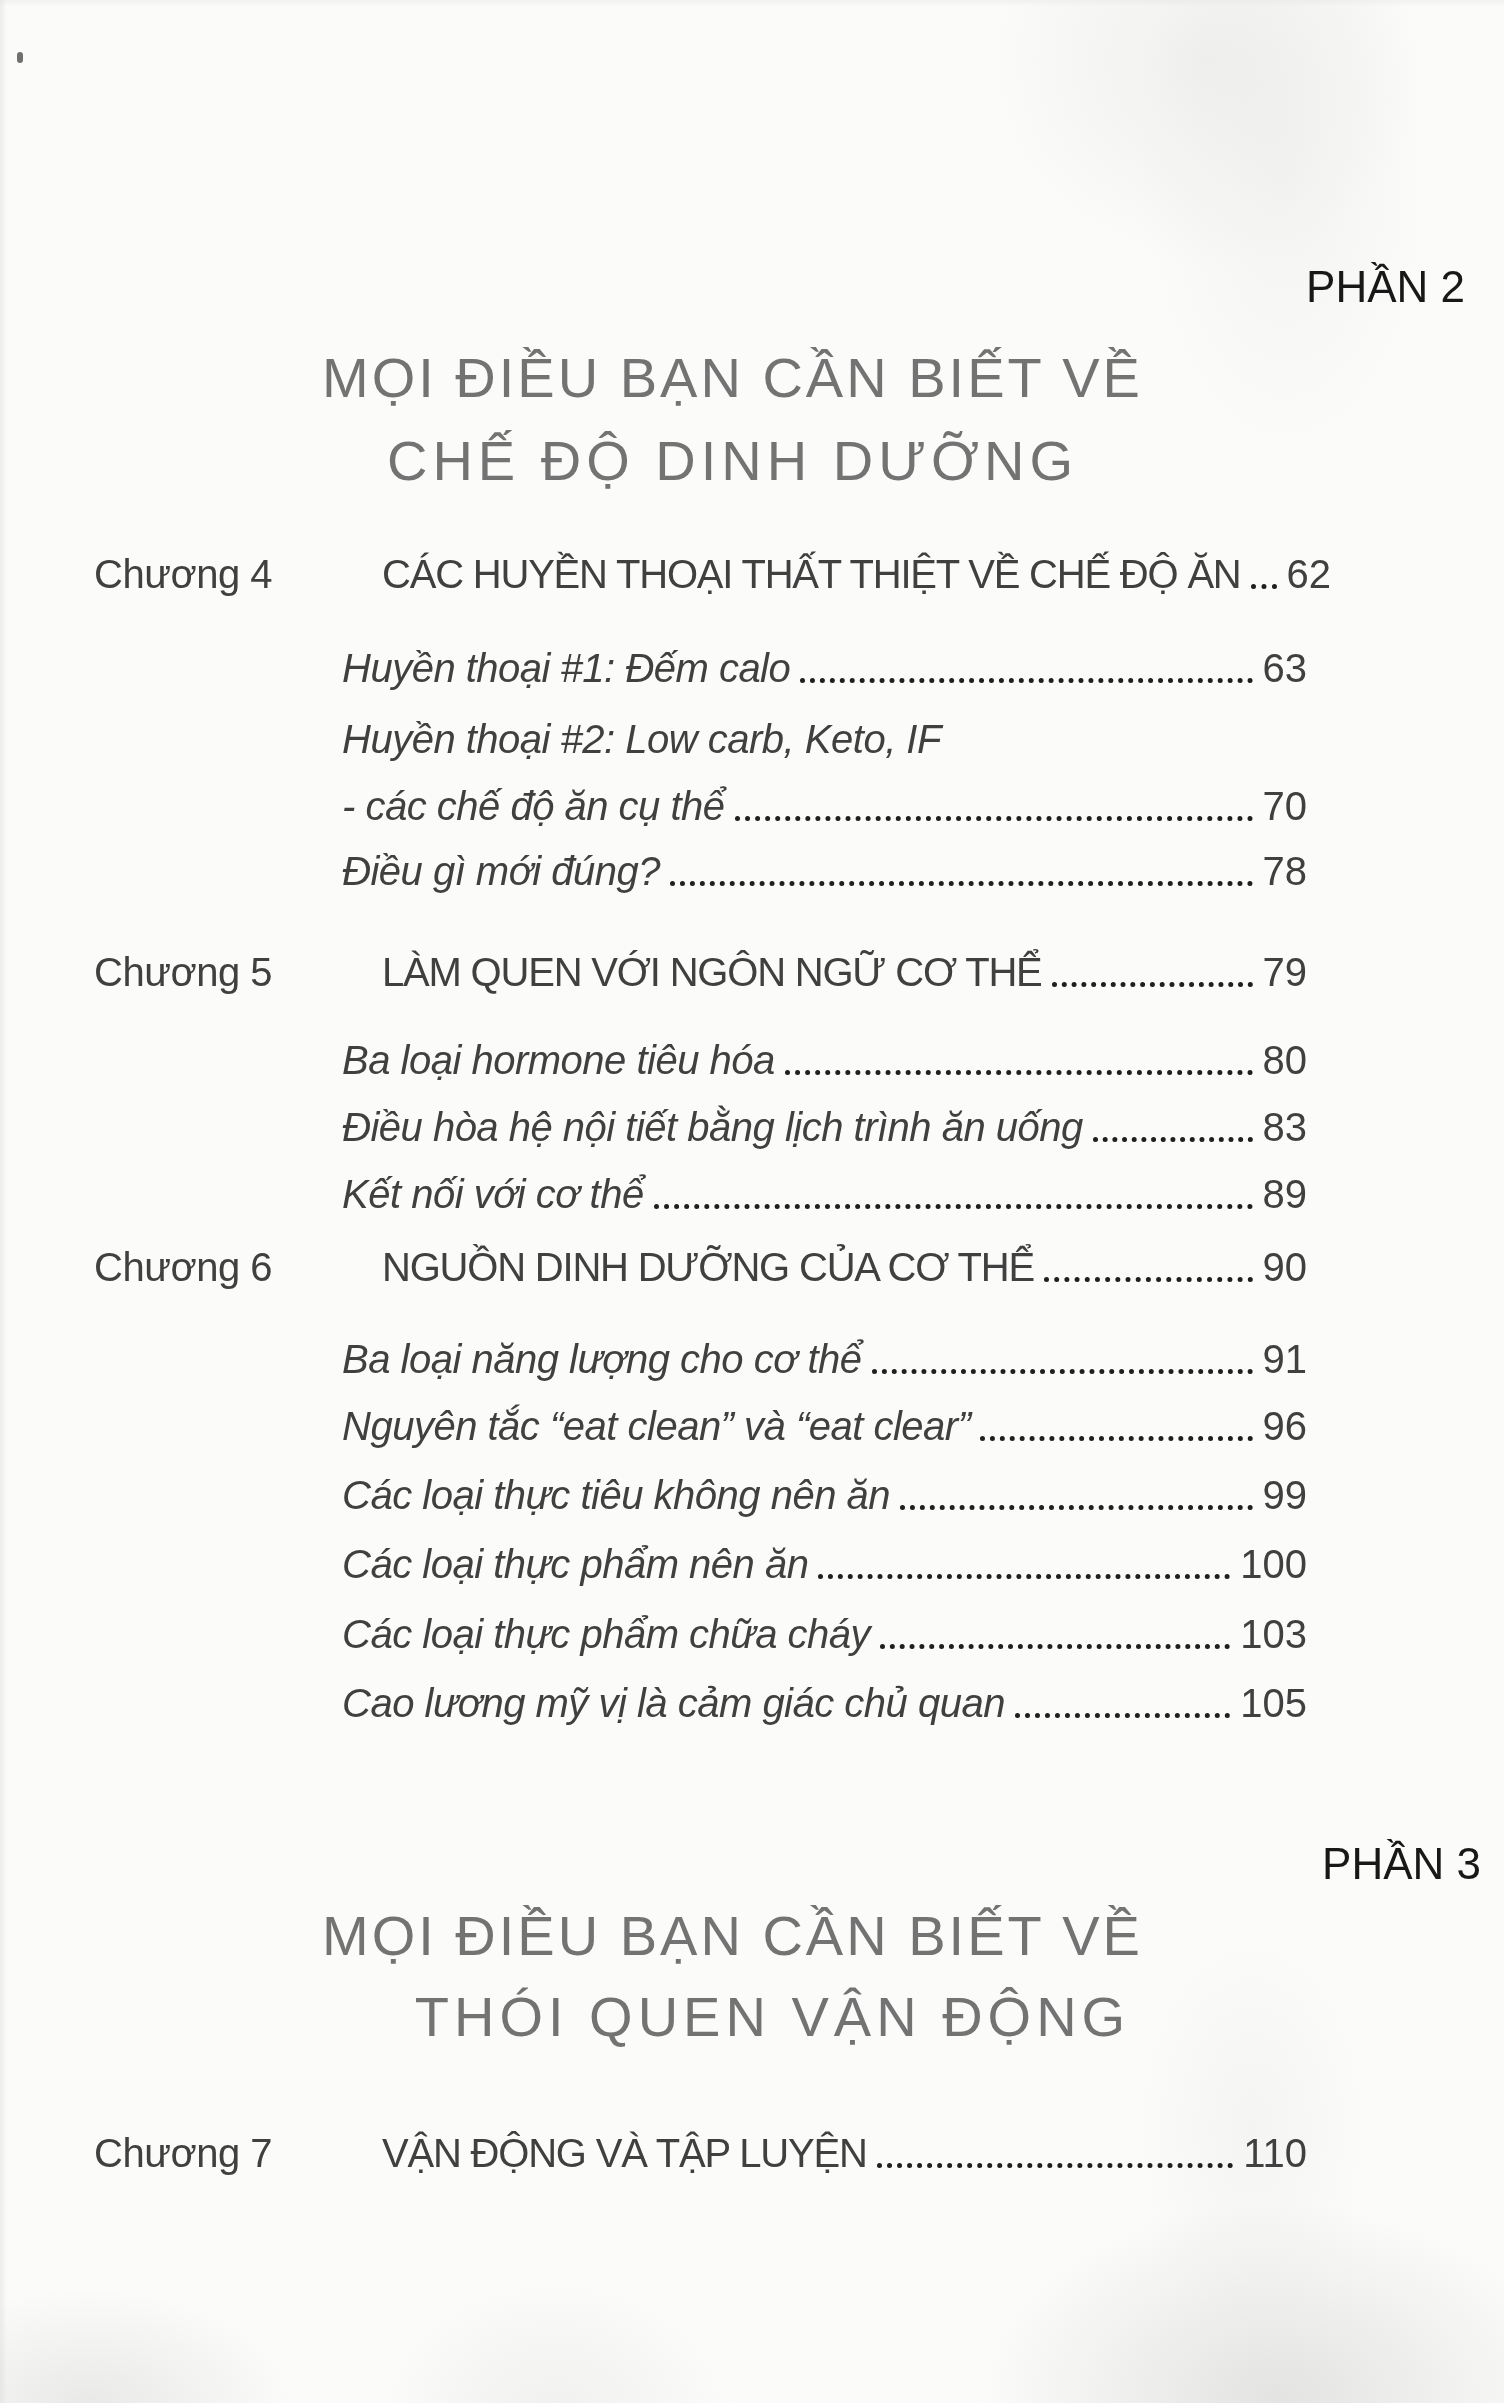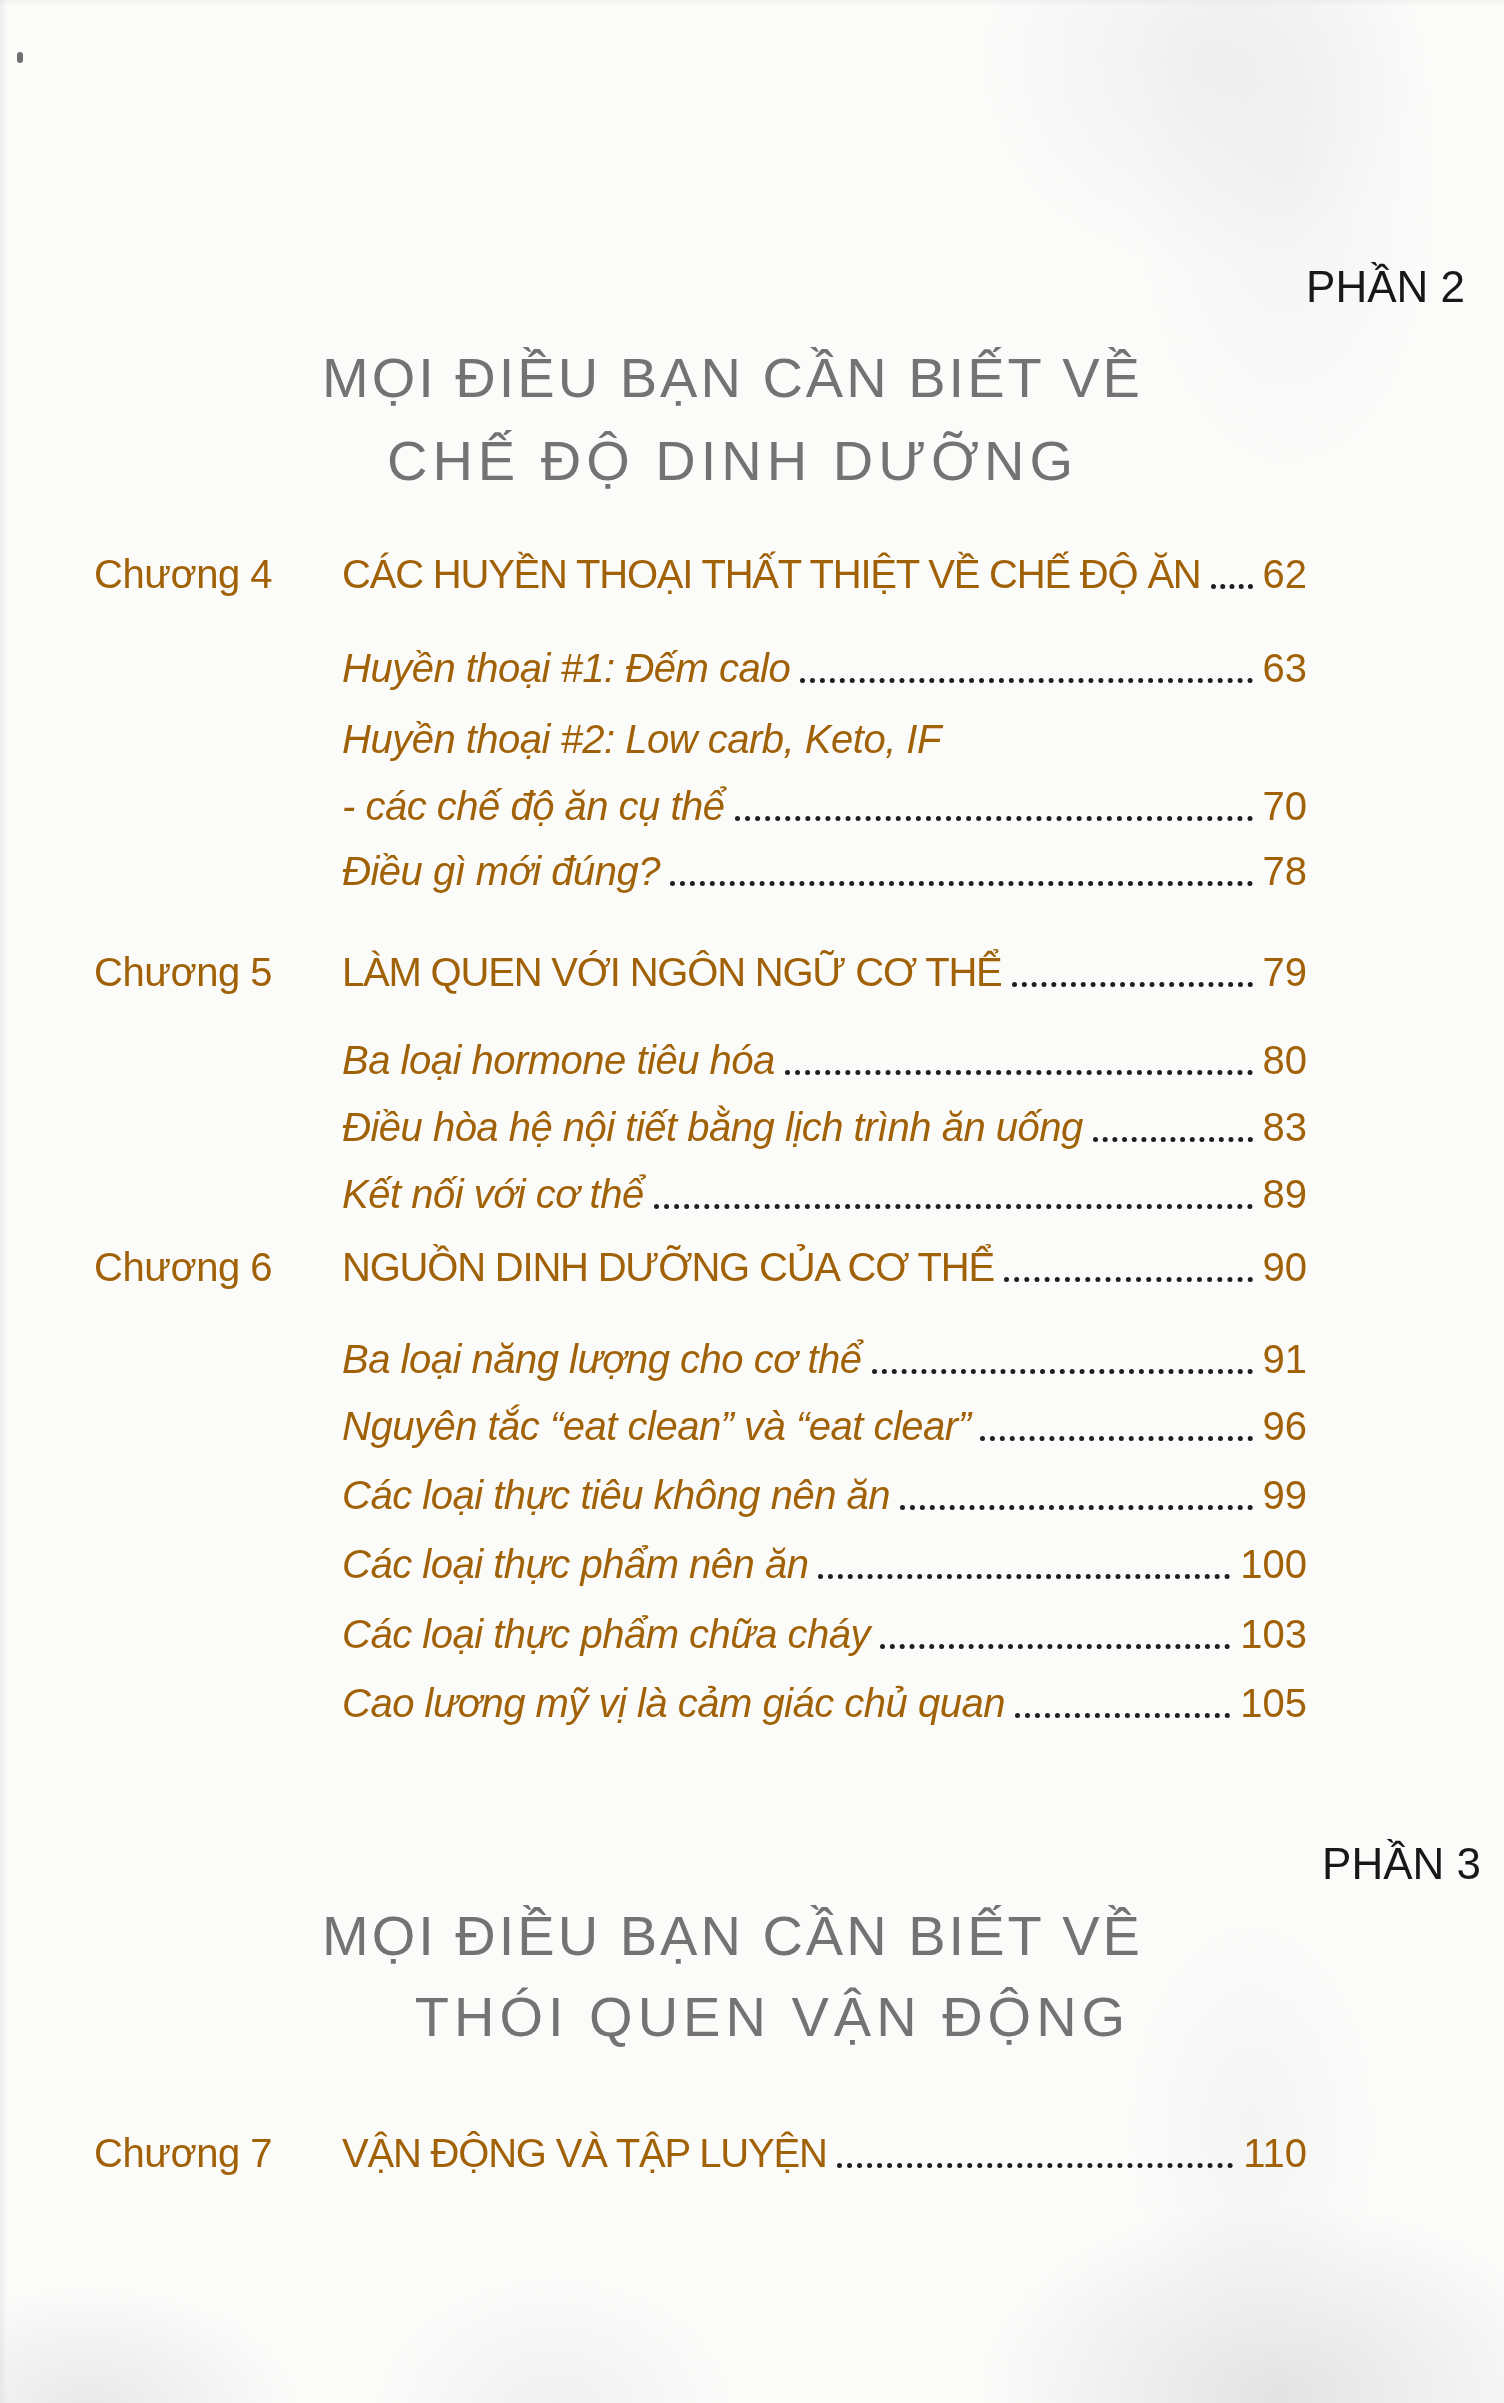--- a/index.html
+++ b/index.html
@@ -40,28 +40,28 @@
   #p2-line2{top:428px;font-size:56px;letter-spacing:5px;}
   #p3-kicker{top:1839px;margin-left:16px;}
   #p3-line1{top:1903px;font-size:56px;}
   #p3-line2{top:1984px;font-size:56px;letter-spacing:5px;margin-left:40px;}
 
   
   .row{
     position:absolute;left:94px;width:1213px;
     box-sizing:border-box;padding-left:248px;
     display:flex;align-items:flex-end;
-    font-size:40px;line-height:48px;color:#a16207;
+    font-size:40px;line-height:48px;color:#404040;
   }
   .row .label{
     position:absolute;left:0;top:0;width:243px;
     font-size:40px;letter-spacing:-0.5px;white-space:nowrap;
   }
   .row .title{white-space:nowrap;}
-  .row.chapter .title{letter-spacing:-1.2px;}
+  .row.chapter .title{letter-spacing:-1.2px;margin-left:40px;}
   .row.sub .title{font-style:italic;letter-spacing:-0.5px;}
   .leader{
     flex:1;min-width:26px;
     border-bottom:5px dotted #1f1f1f;
     margin:0 10px 9px 10px;
   }
   .pagenum{white-space:nowrap;}
 
   
   .ghost{

